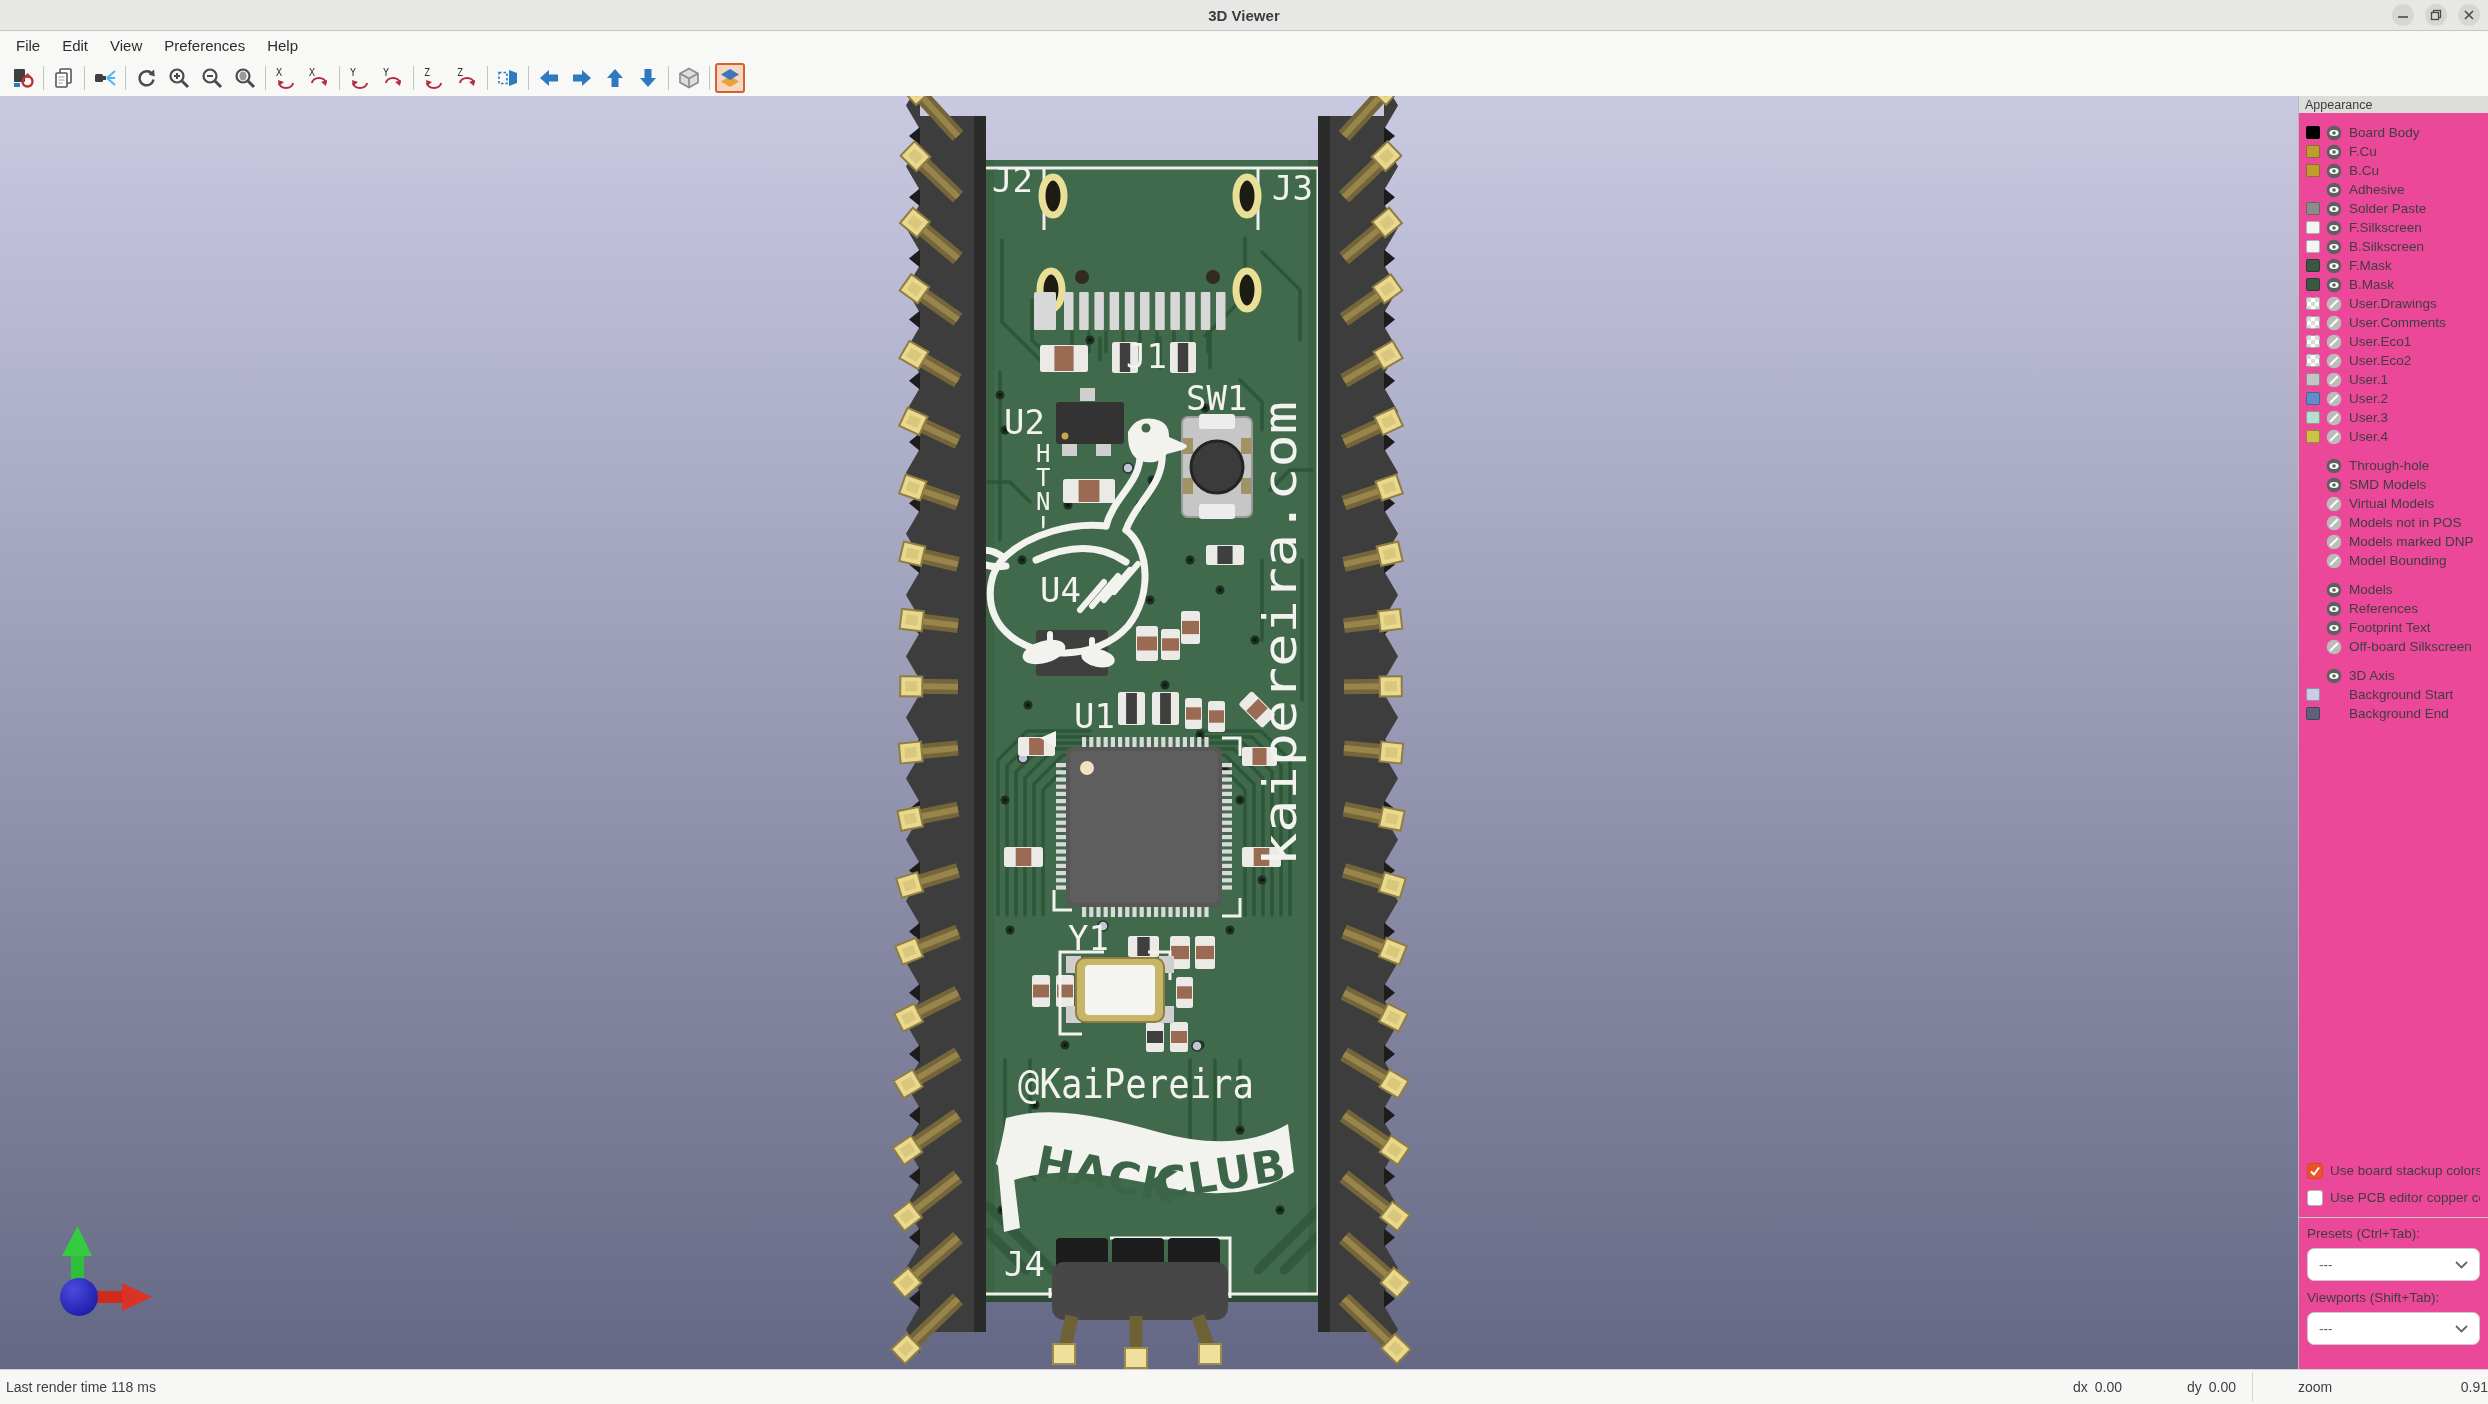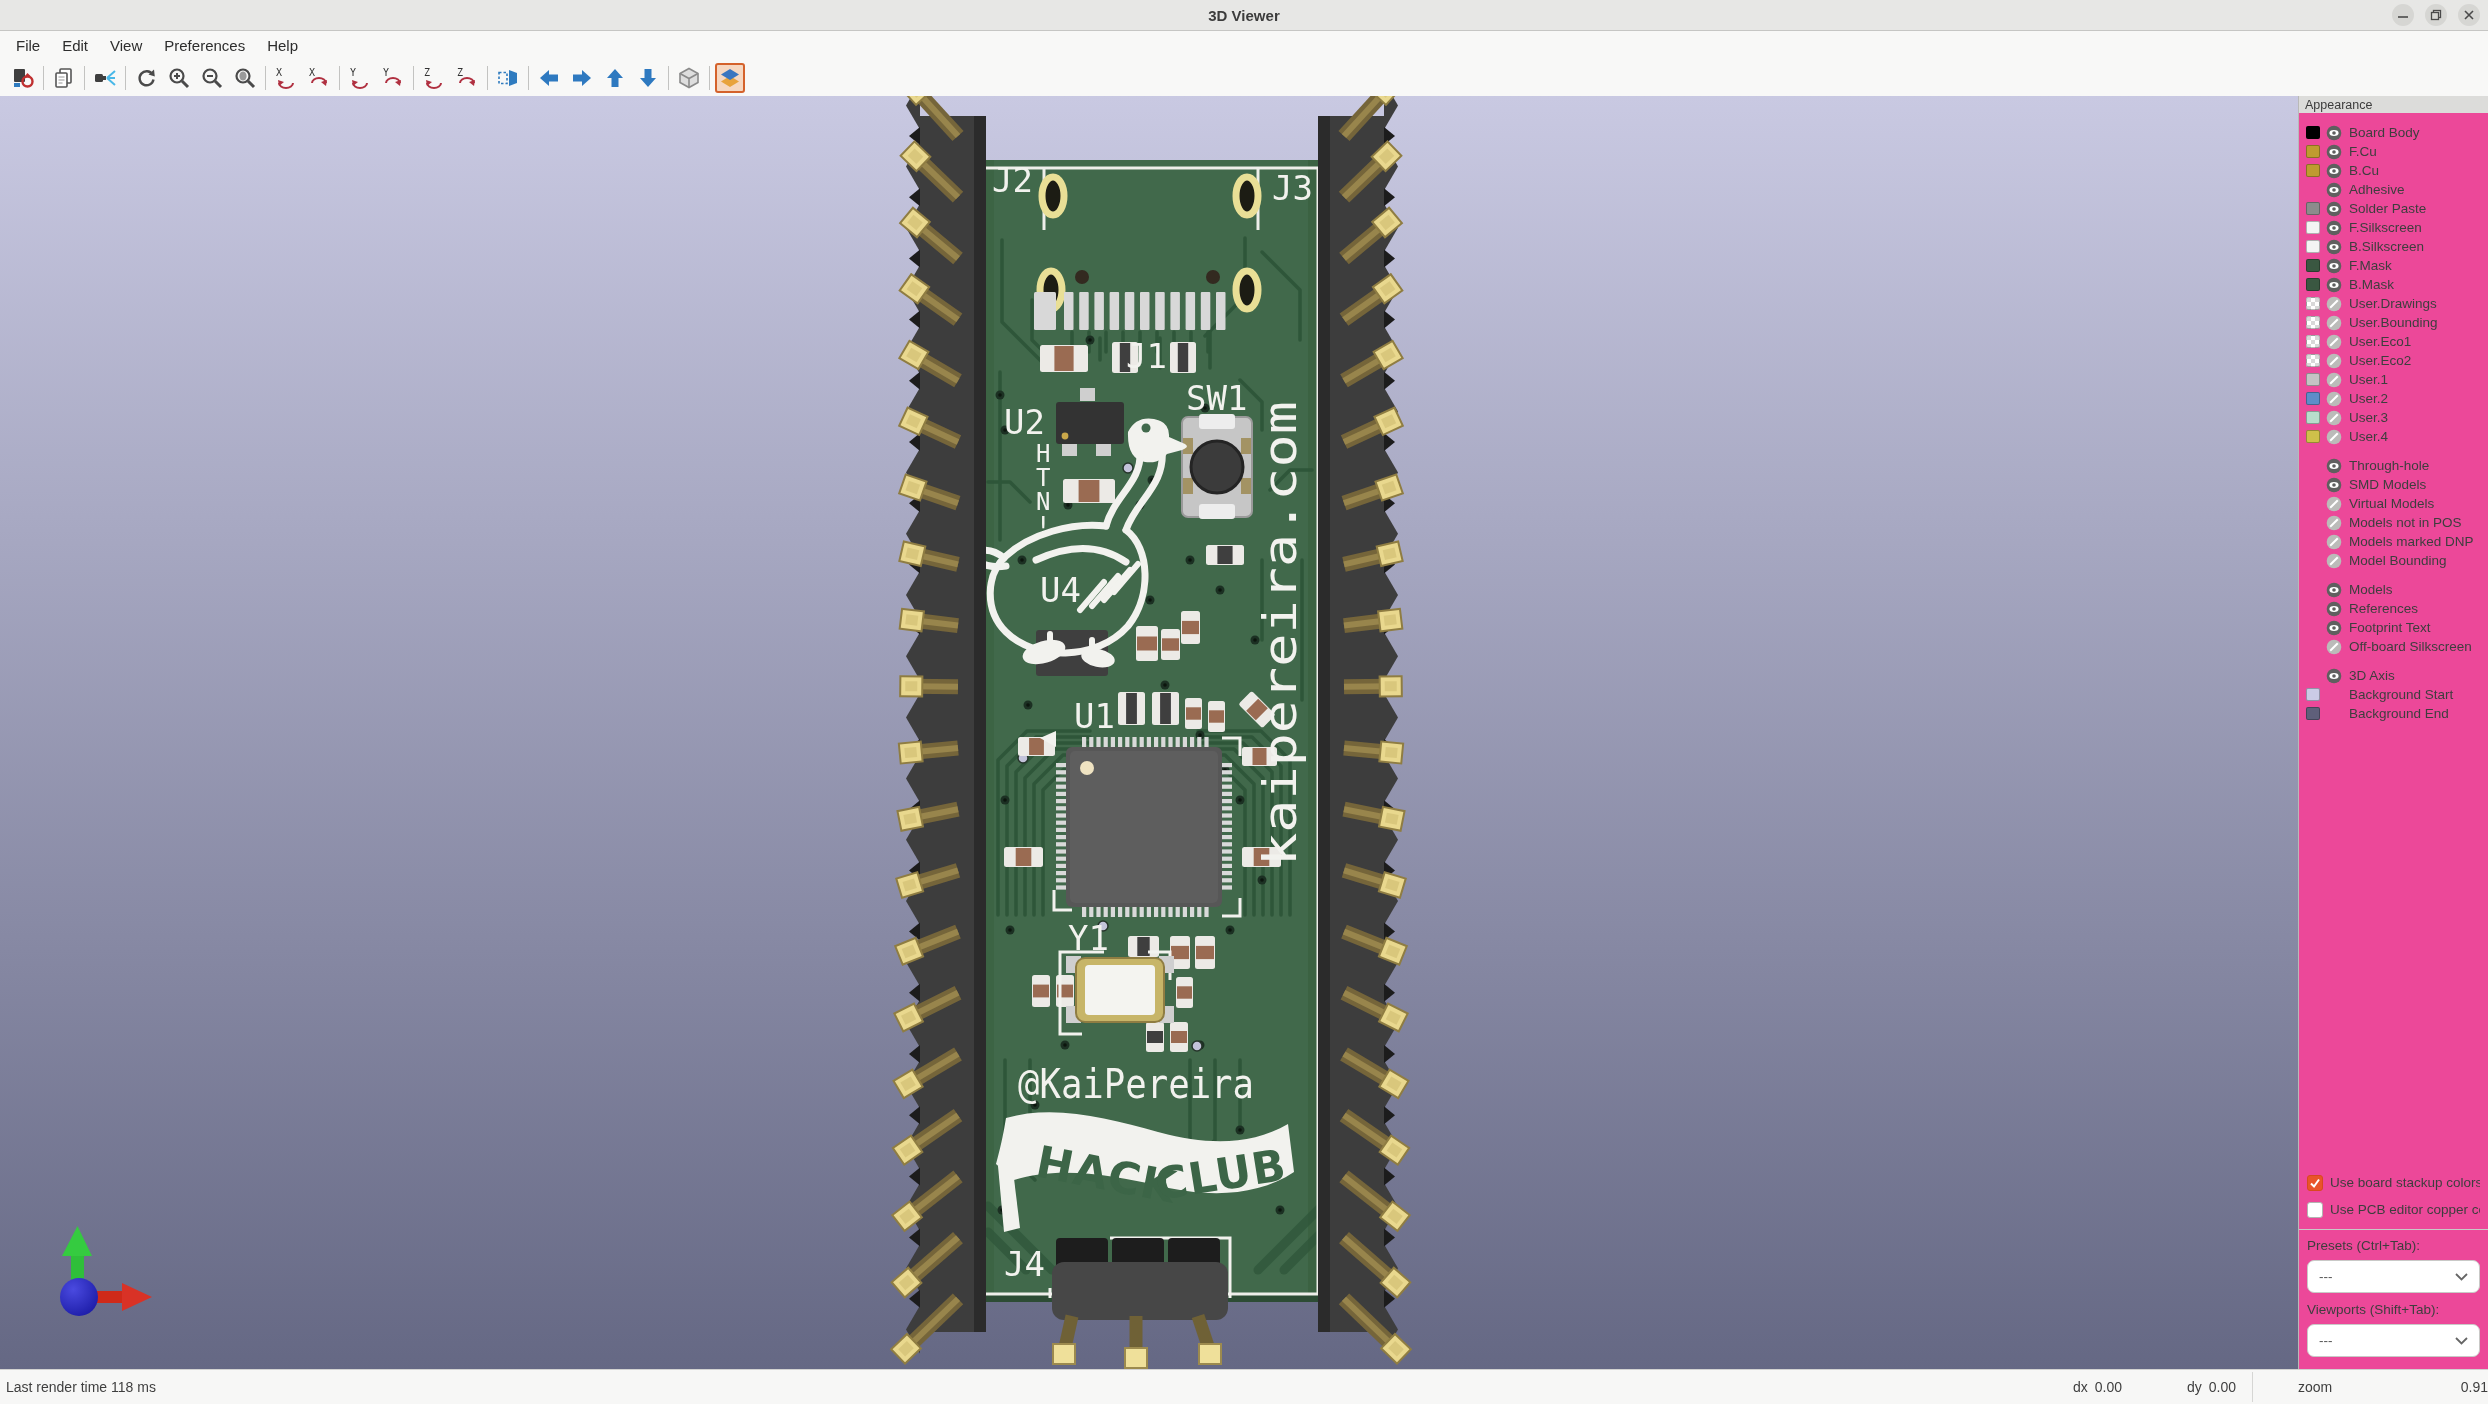--- a/index.html
+++ b/index.html
@@ -39,21 +39,21 @@
   #apanel-header{height:17px;background:#dcdcda;font-size:12.5px;color:#3c3c3c;
                  display:flex;align-items:center;padding-left:6px;flex:none}
   .ap-list{padding-top:10px}
   .ap-row{height:19px;display:flex;align-items:center;gap:5px;padding-left:7px;
           font-size:13.5px;color:#3e3e3e;white-space:nowrap;overflow:hidden}
   .swatch-slot{width:15px;flex:none;display:flex}
   .swatch{width:14px;height:13px;border:1px solid rgba(0,0,0,.28);border-radius:2px;box-sizing:border-box}
   .swatch.checker{background:
       conic-gradient(#fff 0 25%,#d8d8d8 0 50%,#fff 0 75%,#d8d8d8 0) 0 0/8px 8px}
   .eye-slot{width:18px;flex:none;display:flex;align-items:center}
-  #ap-bottom{margin-top:auto;padding:6px 8px 4px 8px}
+  #ap-bottom{margin-top:auto;padding:6px 8px 16px 8px}
   .cbrow{display:flex;align-items:center;gap:7px;height:27px;font-size:13.5px;
          color:#3e3e3e;white-space:nowrap;overflow:hidden}
   .cb{width:16px;height:16px;border:1px solid #b3b3b1;border-radius:3px;background:#fff;
       flex:none;display:flex;align-items:center;justify-content:center;box-sizing:border-box}
   .cb.checked{background:#e9542a;border-color:#d8491f}
   .ap-sep{border:none;border-top:1px solid #c9c9c7;margin:6px -8px 8px -8px}
   .dd-label{font-size:13.5px;color:#3e3e3e;margin:4px 0 7px 0}
   .dropdown{height:31px;background:#fff;border:1px solid #c9c9c7;border-radius:7px;
             display:flex;align-items:center;justify-content:space-between;
             padding:0 11px;font-size:13.5px;color:#555;margin-bottom:9px}
@@ -1104,21 +1104,21 @@
         <div class="ap-row">
           <span class="swatch-slot">
             <span class="swatch checker"></span>
           </span>
           <span class="eye-slot">
             <svg width="16" height="16" viewBox="0 0 16 16">
               <circle cx="8" cy="8" r="7.3" fill="#bbbbb9"></circle>
               <line x1="4.2" y1="11.8" x2="11.8" y2="4.2" stroke="#fff" stroke-width="2"></line>
             </svg>
           </span>
-          <span>User.Bounding</span>
+          <span>User.Comments</span>
         </div>
         <div class="ap-row">
           <span class="swatch-slot">
             <span class="swatch checker"></span>
           </span>
           <span class="eye-slot">
             <svg width="16" height="16" viewBox="0 0 16 16">
               <circle cx="8" cy="8" r="7.3" fill="#bbbbb9"></circle>
               <line x1="4.2" y1="11.8" x2="11.8" y2="4.2" stroke="#fff" stroke-width="2"></line>
             </svg>

